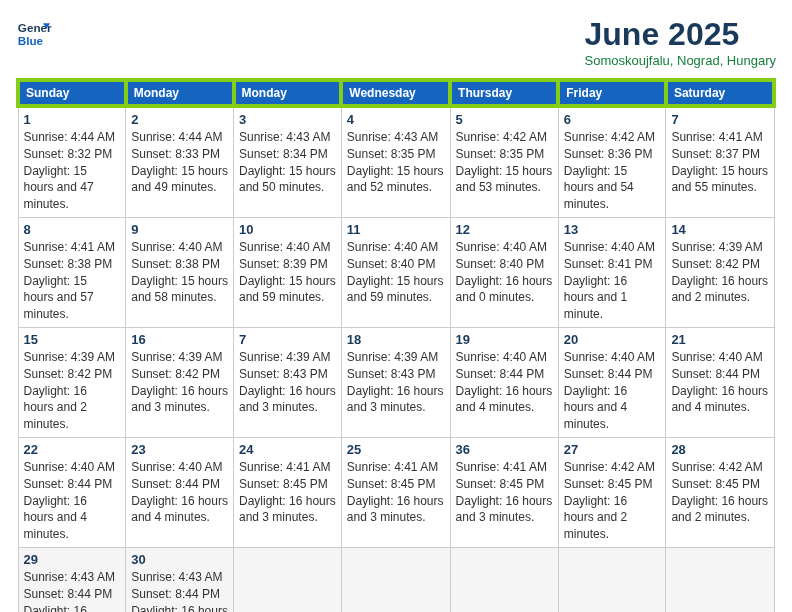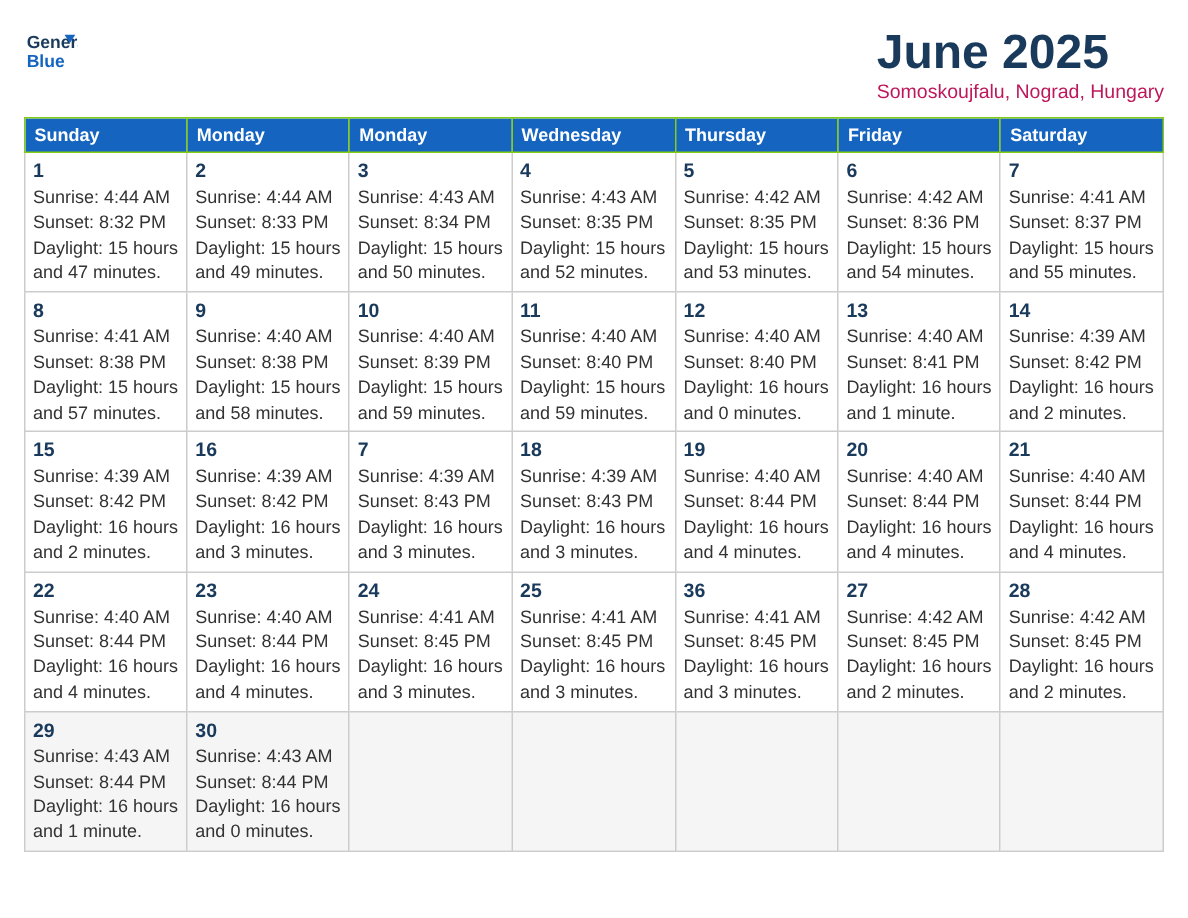--- a/index.html
+++ b/index.html
@@ -26,35 +26,35 @@
       height: 36px;
     }
     .title-block { text-align: left; }
     .month-title {
       font-size: 32px;
       font-weight: bold;
       color: #1a3a5c;
     }
     .subtitle {
       font-size: 13px;
-      color: #be185d;
+      color: #15803d;
     }
     table {
       width: 100%;
       border-collapse: collapse;
       font-size: 10.5px;
     }
     thead tr th {
       background-color: #1565c0;
       color: #fff;
       text-align: left;
       padding: 4px 6px;
       font-size: 12px;
       font-weight: bold;
-      border: 1px solid #84cc16;
+      border: 4px solid #84cc16;
     }
     tbody tr td {
       border: 1px solid #ccc;
       vertical-align: top;
       padding: 4px 5px;
       width: 110px;
       min-height: 70px;
       background: #fff;
     }
     tbody tr:last-child td {

